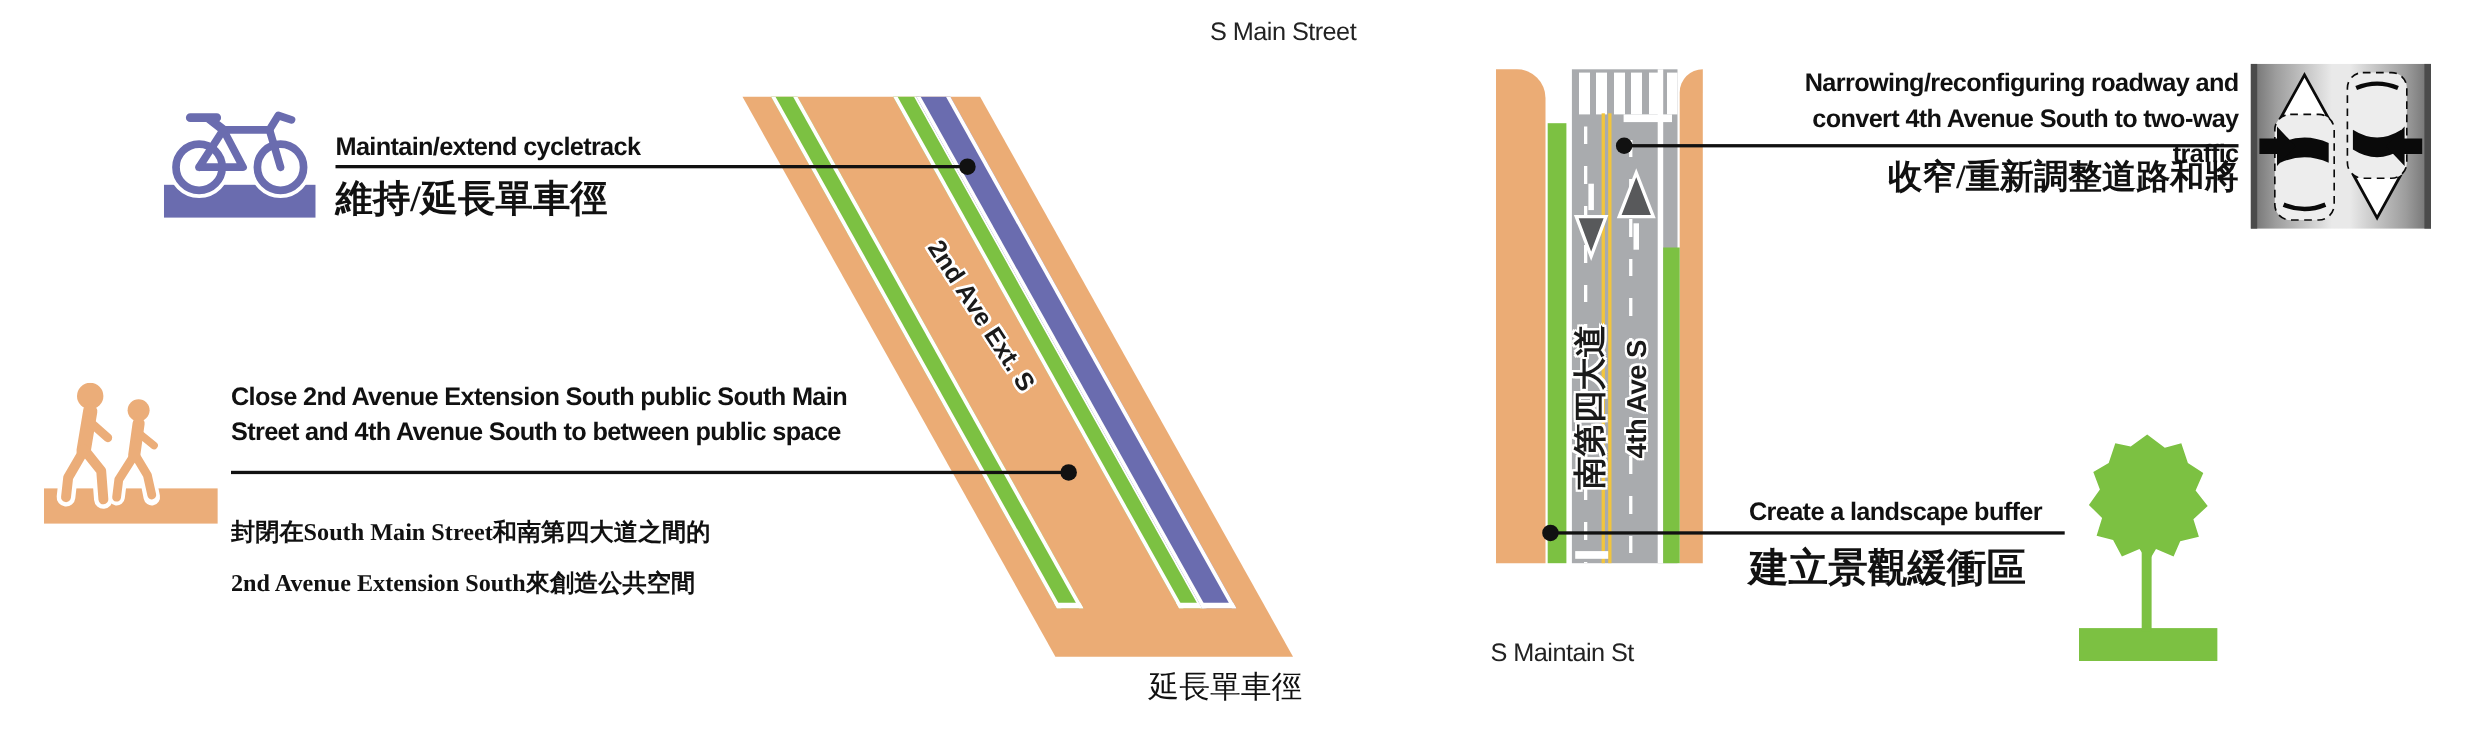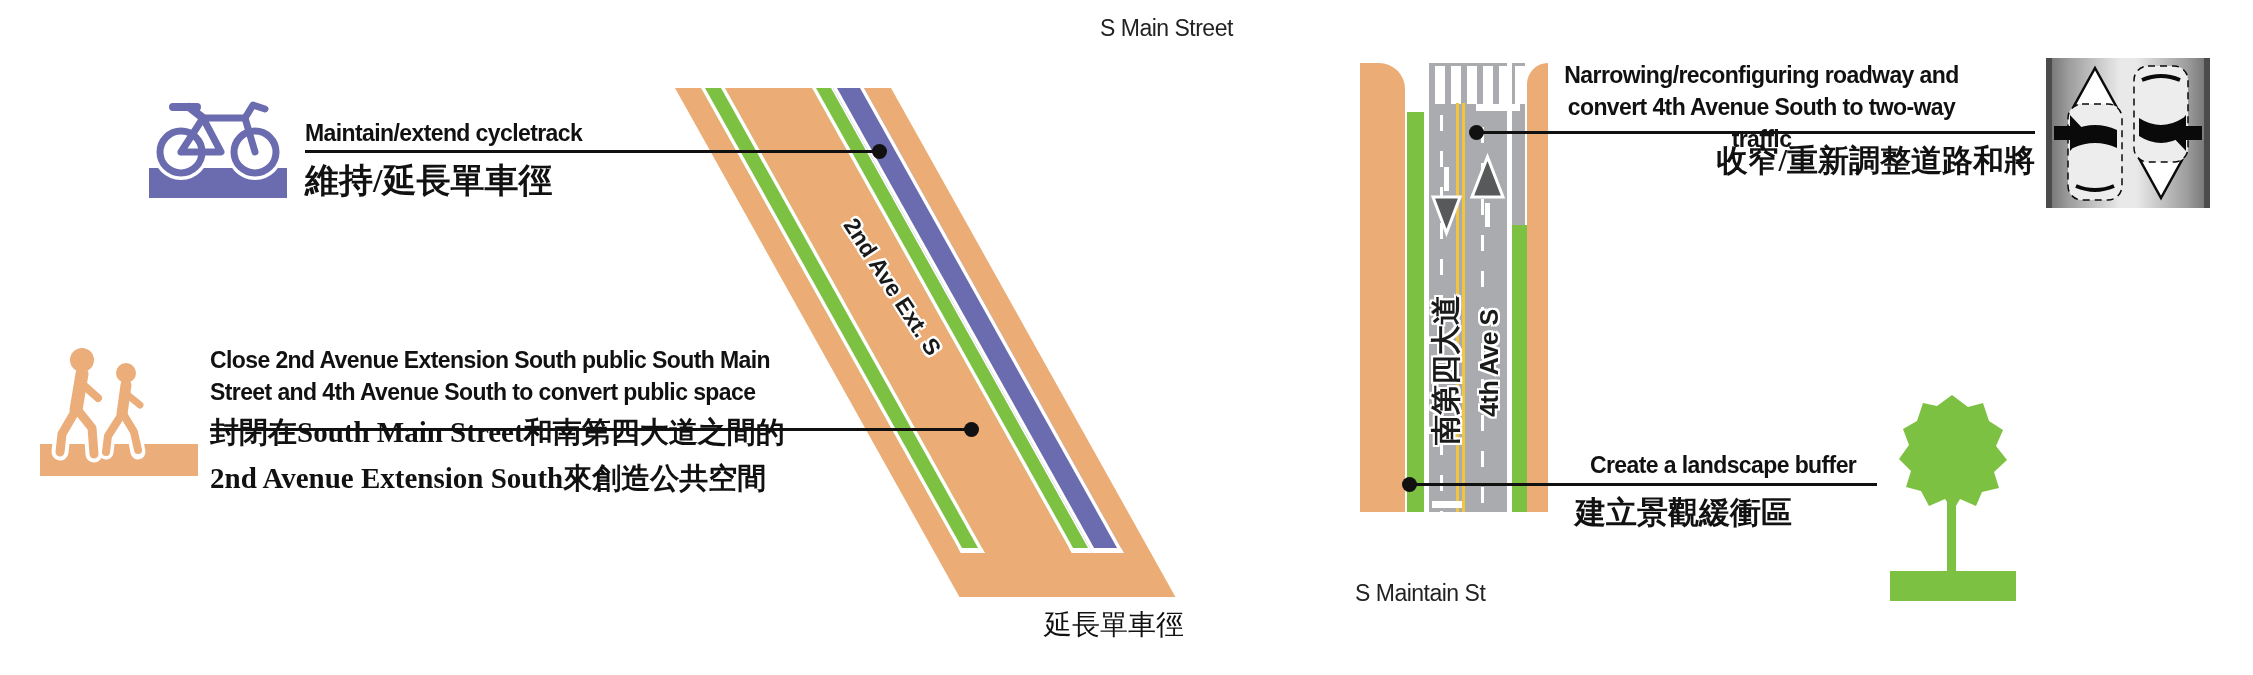--- a/index.html
+++ b/index.html
@@ -114,28 +114,28 @@
       <path d="M42,26 L36,62" stroke-width="13"></path>
       <path d="M36,62 L22,86 L20,104 M36,60 L52,80 L54,106" stroke-width="9"></path>
       <path d="M40,34 L58,50" stroke-width="8"></path>
       <path d="M86,37 L82,66" stroke-width="11"></path>
       <path d="M82,66 L68,88 L66,104 M82,64 L94,84 L98,102" stroke-width="8"></path>
       <path d="M84,44 L100,57" stroke-width="7"></path>
     </g>
   </svg>
   <div class="abs en-bold" style="left:210px;top:344px;">
     <div>Close 2nd Avenue Extension South public South Main</div>
-    <div>Street and 4th Avenue South to convert public space</div>
+    <div>Street and 4th Avenue South to between public space</div>
   </div>
-  <div class="abs zh" style="left:210px;top:409px;font-size:29px;line-height:46px;">
+  <div class="abs zh" style="left:210px;top:461px;font-size:22px;line-height:46px;">
     <div>封閉在South Main Street和南第四大道之間的</div>
     <div>2nd Avenue Extension South來創造公共空間</div>
   </div>
 
-  <div class="abs en-bold" style="left:1544px;top:59px;width:435px;text-align:center;">
+  <div class="abs en-bold" style="left:1600px;top:59px;width:435px;text-align:right;">
     <div>Narrowing/reconfiguring roadway and</div>
     <div>convert 4th Avenue South to two-way traffic</div>
   </div>
   <div class="abs zh" style="left:1650px;top:140px;width:385px;text-align:right;font-size:31px;line-height:42px;">
     <div>收窄/重新調整道路和將</div>
   </div>
   <svg class="abs" style="left:2046px;top:58px;" width="164" height="150">
     <defs>
       <linearGradient id="carbg" x1="0" y1="0" x2="1" y2="0">
         <stop offset="0" stop-color="#6e6e6e"></stop>
@@ -155,20 +155,20 @@
     <path d="M30,128 Q49,136 68,128" fill="none" stroke="#0a0a0a" stroke-width="4"></path>
     <polygon points="115,140 136,102 124,102 124,86 106,86 106,102 94,102" fill="#fff" stroke="#0a0a0a" stroke-width="2.5"></polygon>
     <rect x="88" y="8" width="54" height="96" rx="14" fill="#ededed" stroke="#0a0a0a" stroke-width="1.5" stroke-dasharray="7 5"></rect>
     <path d="M93,60 Q115,74 137,60 L137,78 Q115,92 93,78 Z" fill="#0a0a0a"></path>
     <path d="M96,22 Q115,14 134,22" fill="none" stroke="#0a0a0a" stroke-width="4"></path>
     <polygon points="8,68 24,68 24,57 41,75 24,93 24,82 8,82" fill="#0a0a0a"></polygon>
     <polygon points="156,68 140,68 140,57 123,75 140,93 140,82 156,82" fill="#0a0a0a"></polygon>
   </svg>
 
   <div class="abs en-bold" style="left:1590px;top:449px;width:287px;">Create a landscape buffer</div>
-  <div class="abs zh" style="left:1540px;top:492px;width:287px;text-align:center;font-size:31px;">建立景觀緩衝區</div>
+  <div class="abs zh" style="left:1590px;top:492px;width:287px;text-align:left;font-size:36px;">建立景觀緩衝區</div>
   <svg class="abs" style="left:1890px;top:393px;" width="126" height="208">
     <rect x="0" y="178" width="126" height="30" fill="#7CC142"></rect>
     <rect x="57" y="105" width="9" height="76" fill="#7CC142"></rect>
     <path d="M62,2 L78,14 L93,10 L99,28 L113,37 L106,53 L117,67 L104,79 L109,95 L92,99 L86,113 L70,106 L63,118 L55,106 L39,113 L31,98 L16,94 L21,78 L9,66 L19,52 L13,36 L27,28 L33,10 L47,13 Z" fill="#7CC142"></path>
   </svg>
 
 </div>
 
 </body></html>

